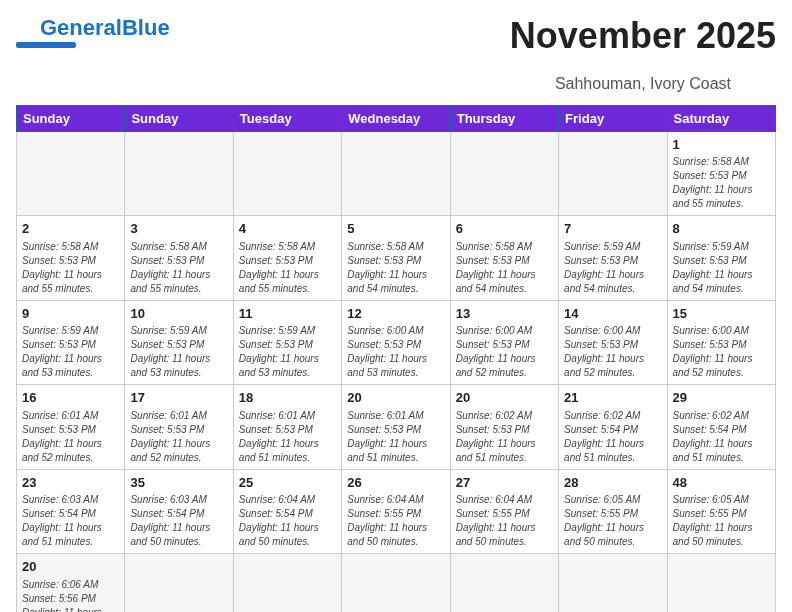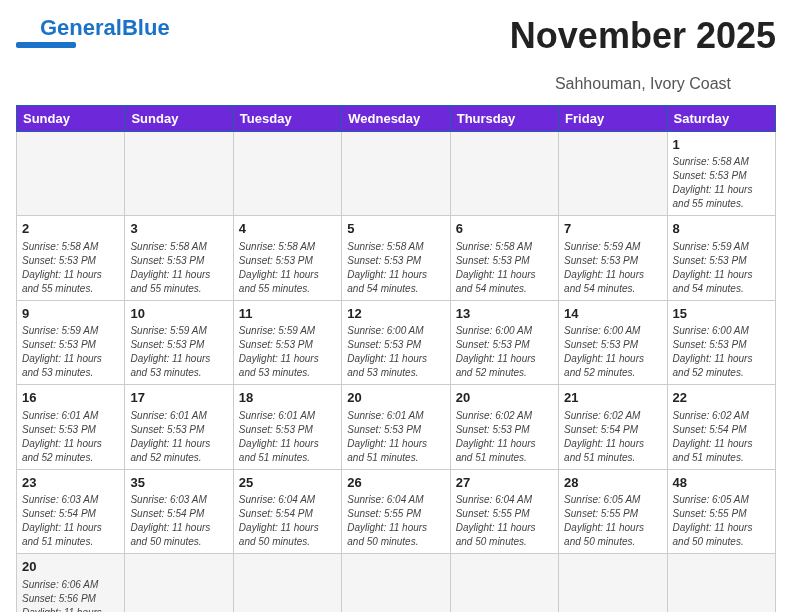--- a/index.html
+++ b/index.html
@@ -278,21 +278,21 @@
 and 51 minutes.</div>
         </td>
         <td>
           <span class="day-num">21</span>
           <div class="day-info">Sunrise: 6:02 AM
 Sunset: 5:54 PM
 Daylight: 11 hours
 and 51 minutes.</div>
         </td>
         <td>
-          <span class="day-num">22</span>
+          <span class="day-num">29</span>
           <div class="day-info">Sunrise: 6:02 AM
 Sunset: 5:54 PM
 Daylight: 11 hours
 and 51 minutes.</div>
         </td>
       </tr>
       <tr>
         <td>
           <span class="day-num">23</span>
           <div class="day-info">Sunrise: 6:03 AM

